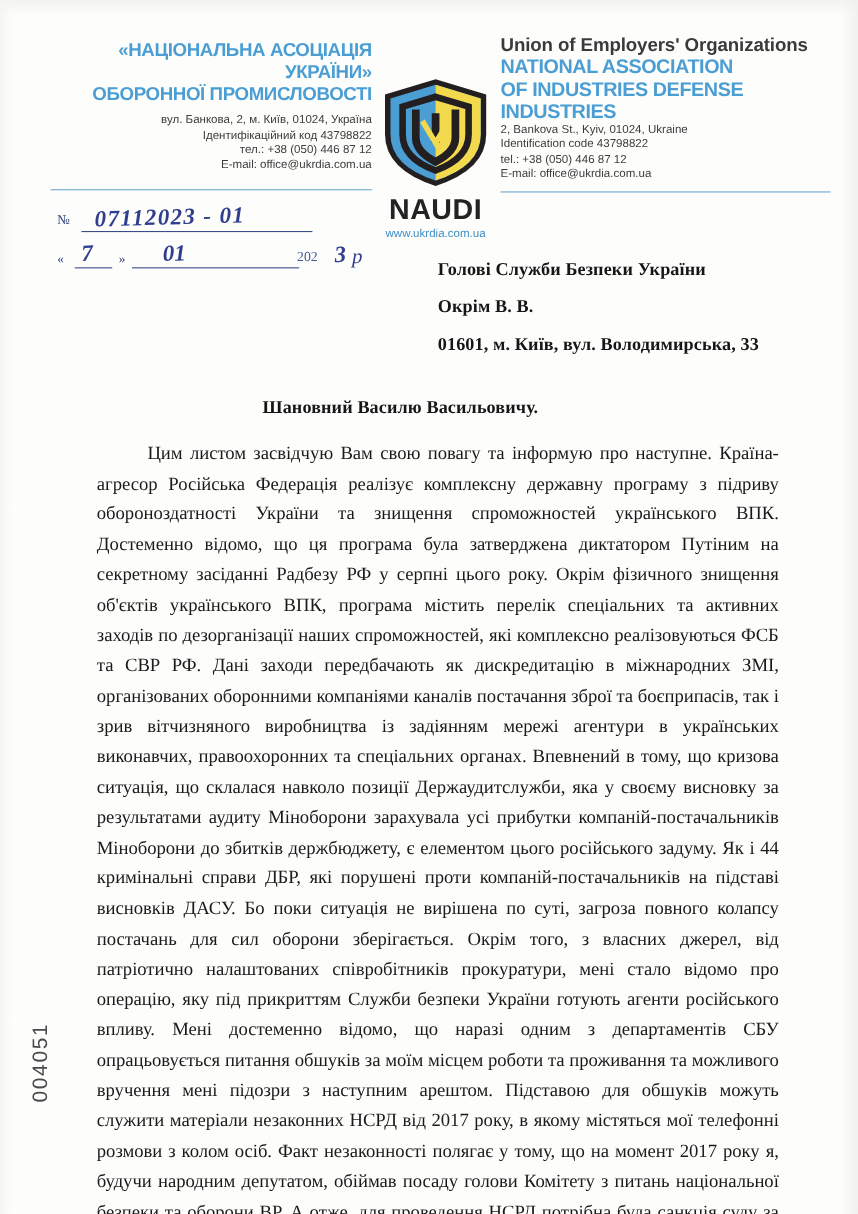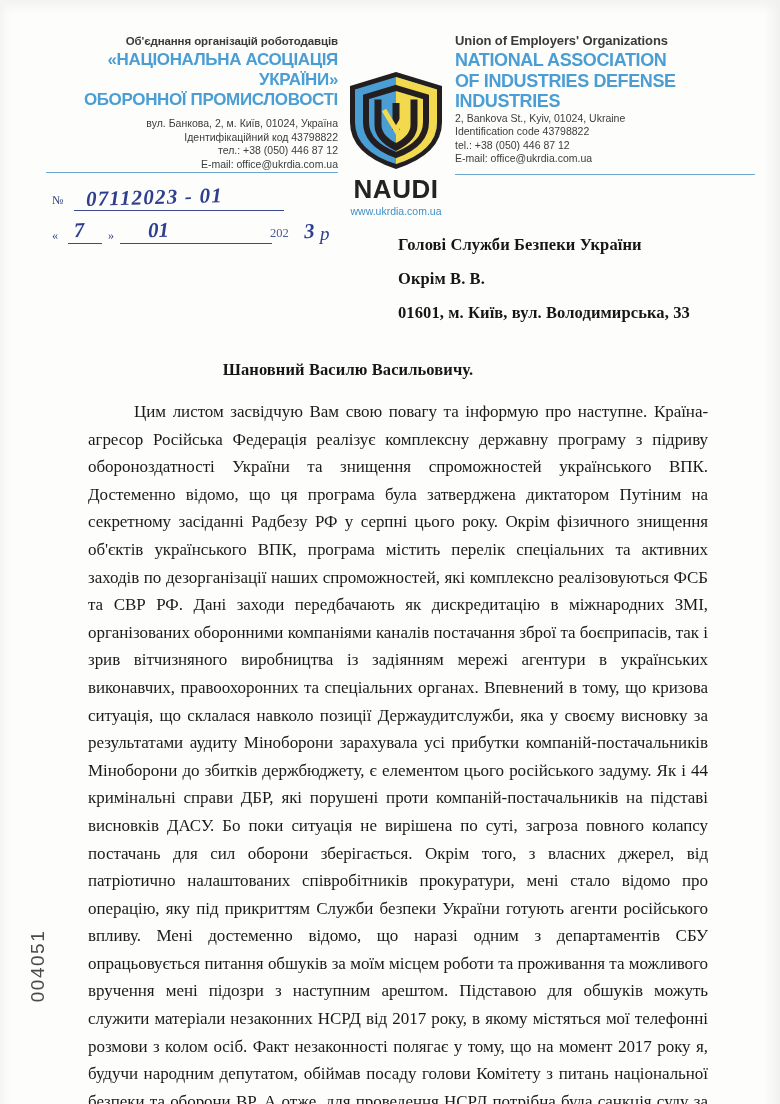--- a/index.html
+++ b/index.html
@@ -92,21 +92,21 @@
 
   .lh-right {
     position: absolute;
     left: 455px;
     top: 0;
     width: 300px;
     text-align: left;
   }
   .lh-right .sub {
     font-family: "Liberation Sans", sans-serif;
-    font-size: 13px;
+    font-size: 17px;
     font-weight: bold;
     color: #3a3a3a;
     line-height: 14px;
     letter-spacing: -0.1px;
   }
   .lh-right .org {
     font-family: "Liberation Sans", sans-serif;
     font-size: 18px;
     font-weight: bold;
     color: #4a9ed4;
@@ -248,20 +248,21 @@
     position: absolute;
     left: 0;
     top: 360px;
     width: 696px;
     text-align: center;
     font-family: "Liberation Serif", serif;
     font-size: 16.5px;
     font-weight: bold;
     color: #161616;
     letter-spacing: 0.1px;
+    padding-left: 16px;
   }
 
   
   .body-text {
     position: absolute;
     left: 88px;
     top: 398px;
     width: 620px;
     font-family: "Liberation Serif", serif;
     font-size: 17px;
@@ -296,21 +297,20 @@
 
 <div id="page">
 
   <div class="scan-edge-top"></div>
   <div class="scan-edge-right"></div>
   <div class="scan-edge-left"></div>
 
   <div class="letterhead">
 
     <div class="lh-left">
-      <div class="sub">Об'єднання організацій роботодавців</div>
       <div class="org">
         <div>«НАЦІОНАЛЬНА АСОЦІАЦІЯ</div>
         <div>УКРАЇНИ»</div>
         <div>ОБОРОННОЇ ПРОМИСЛОВОСТІ</div>
       </div>
       <div class="contacts">
         <div>вул. Банкова, 2, м. Київ, 01024, Україна</div>
         <div>Ідентифікаційний код 43798822</div>
         <div>тел.: +38 (050) 446 87 12</div>
         <div>E-mail: office@ukrdia.com.ua</div>

